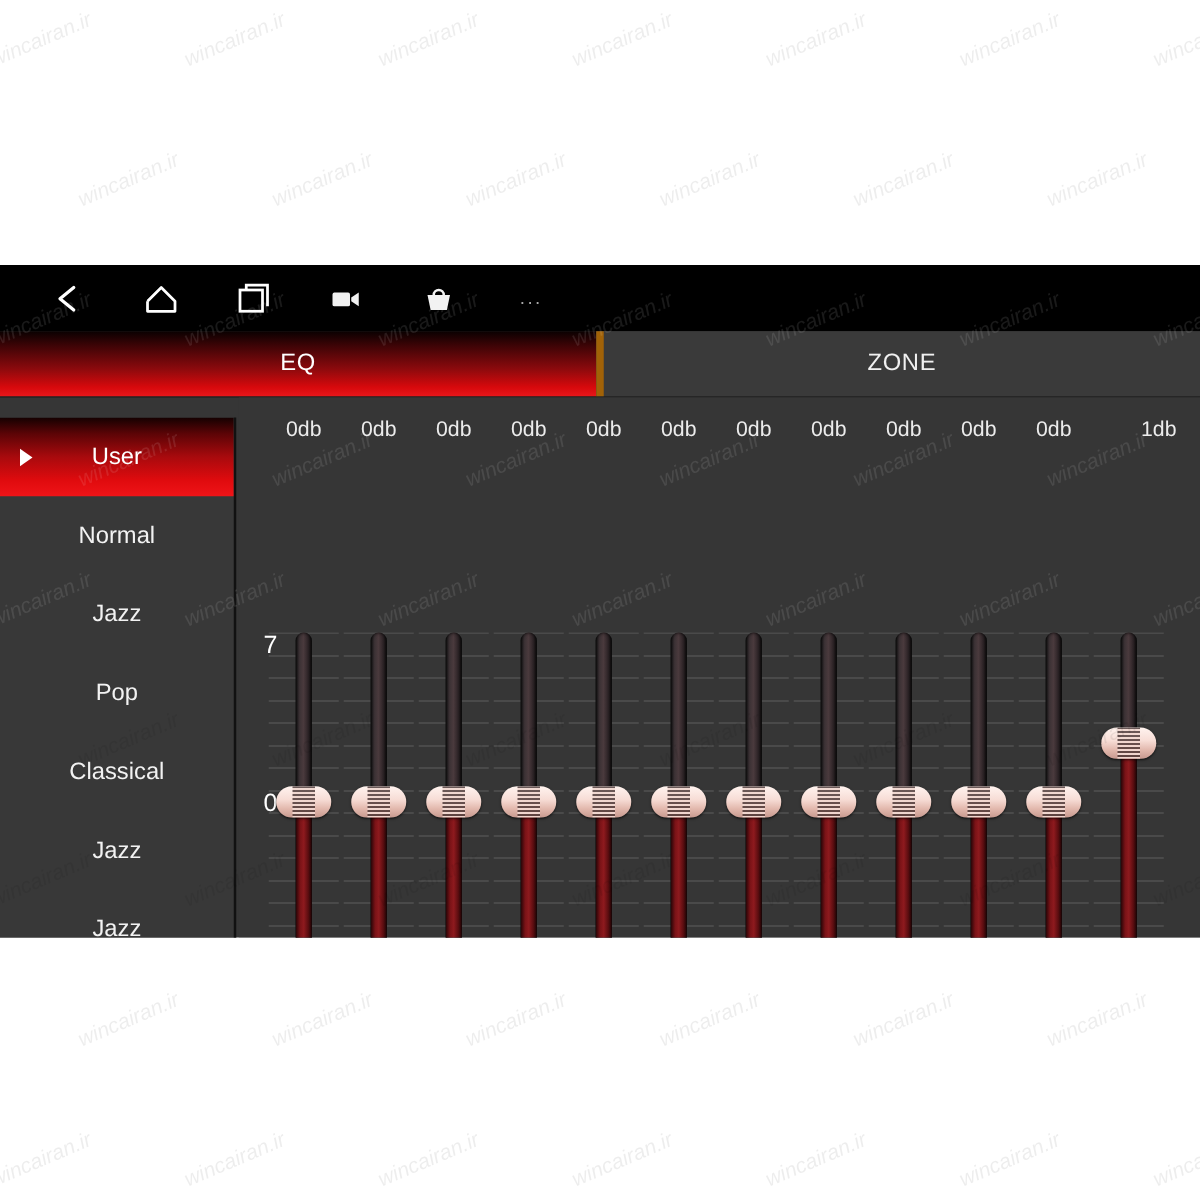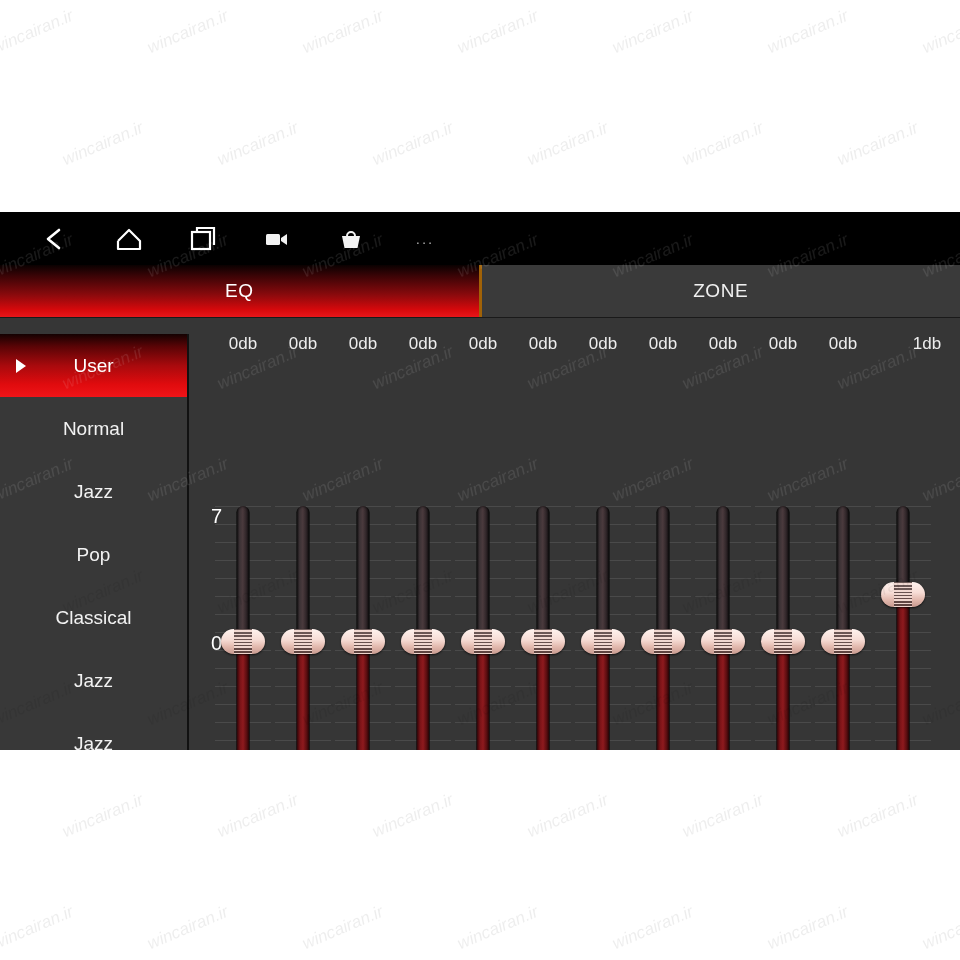--- a/index.html
+++ b/index.html
@@ -104,21 +104,21 @@
     letter-spacing: 0.6px;
     cursor: pointer;
     position: relative;
   }
   .tab.active {
     background: linear-gradient(to bottom, #0a0101 0%, #3d0406 22%, #8c0a0d 58%, #d7090c 86%, #e8161a 100%);
     color: #ffffff;
   }
   .tab.inactive {
     background: #3a3a3a;
-    border-left: 3px solid #a16207;
+    border-left: 6px solid #a16207;
   }
 
   
   #sidebar {
     position: absolute;
     left: 0;
     top: 106px;
     width: 189px;
     height: 432px;
     background: #383838;

